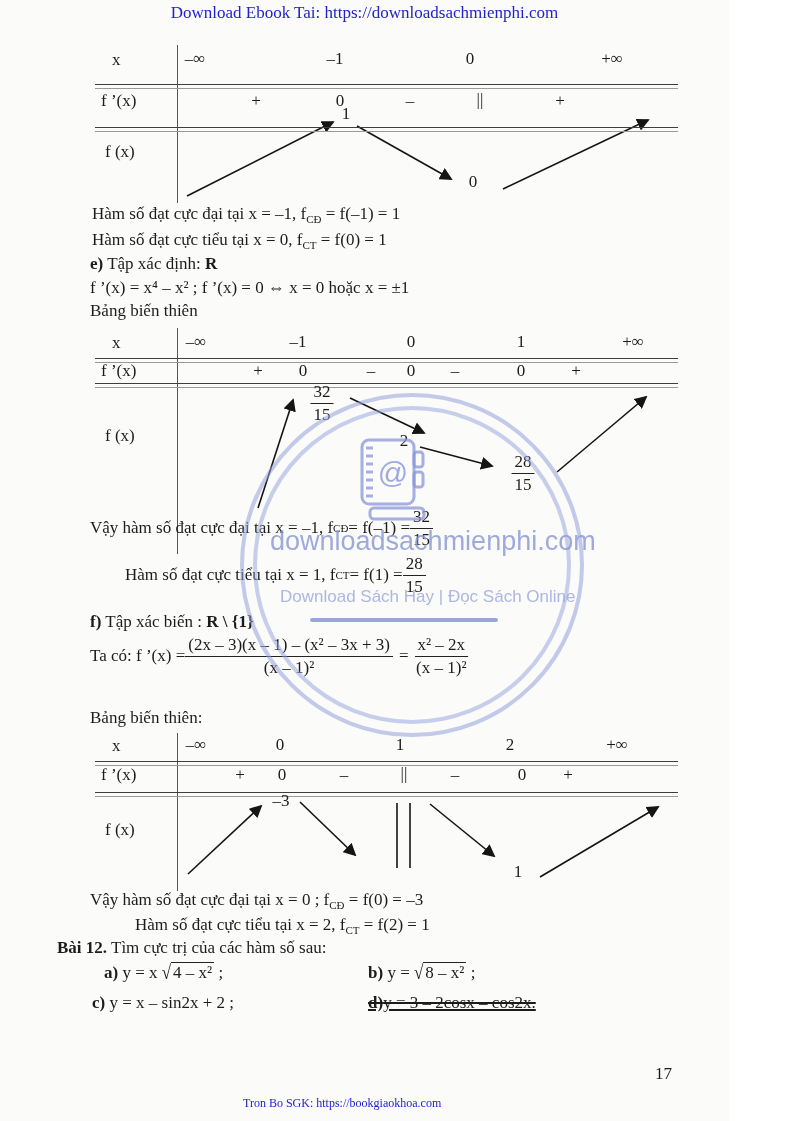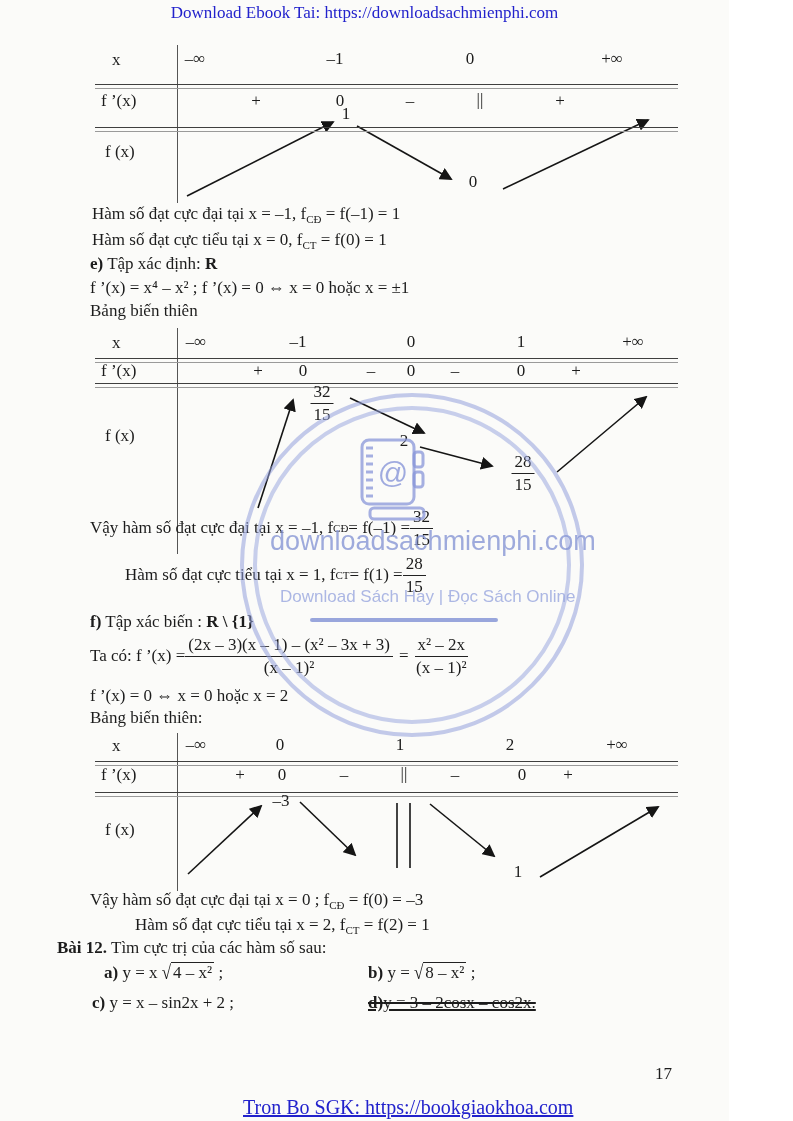--- a/index.html
+++ b/index.html
@@ -5,21 +5,21 @@
   html,body{margin:0;padding:0;}
   #page{
     position:relative;width:729px;height:1121px;overflow:hidden;
     background:#fbfbf9;color:#1c1c1c;
     font-family:"Liberation Serif", "DejaVu Serif", serif;
     font-size:17px;
   }
   .abs{position:absolute;white-space:nowrap;}
   .link{color:#2222cc;}
   .hdr{left:0;right:0;top:3px;text-align:center;font-size:17px;}
-  .ftr{left:243px;top:1096px;font-size:20px;text-decoration:underline;}
+  .ftr{left:243px;top:1096px;font-size:12px;}
   .pageno{left:655px;top:1064px;font-size:17px;}
   .bold{font-weight:bold;}
   .sb{font-size:11px;vertical-align:-4px;}
   
   .vline{position:absolute;width:1px;background:#555;}
   .hline{position:absolute;height:3px;border-top:1px solid #3f3f3f;border-bottom:1px solid #9a9a9a;}
   .tval{position:absolute;transform:translateX(-50%);white-space:nowrap;}
   .tlabel{position:absolute;white-space:nowrap;}
   
   .frac{display:inline-block;text-align:center;vertical-align:middle;line-height:1.15;}
@@ -158,21 +158,20 @@
         <span class="den">(x – 1)²</span>
       </span>
     <span class="gap"></span>
       <span>=</span>
       <span class="gap"></span>
     <span class="frac">
         <span class="num">x² – 2x</span>
         <span class="den">(x – 1)²</span>
       </span>
   </div>
-  <div class="abs" style="left:90px;top:686px">f ’(x) = 0 ⇔ x = 0 hoặc x = 2</div>
   <div class="abs" style="left:90px;top:708px">Bảng biến thiên:</div>
 
   <div>
     <span class="tlabel" style="left:112px;top:736px">x</span>
     <span class="tlabel" style="left:101px;top:765px">f ’(x)</span>
     <span class="tlabel" style="left:105px;top:820px">f (x)</span>
     <div class="vline" style="left:177px;top:733px;height:158px"></div>
     <div class="hline" style="left:95px;top:761px;width:583px"></div>
     <div class="hline" style="left:95px;top:792px;width:583px"></div>
     <span class="tval" style="left:196px;top:735px">–∞</span>

